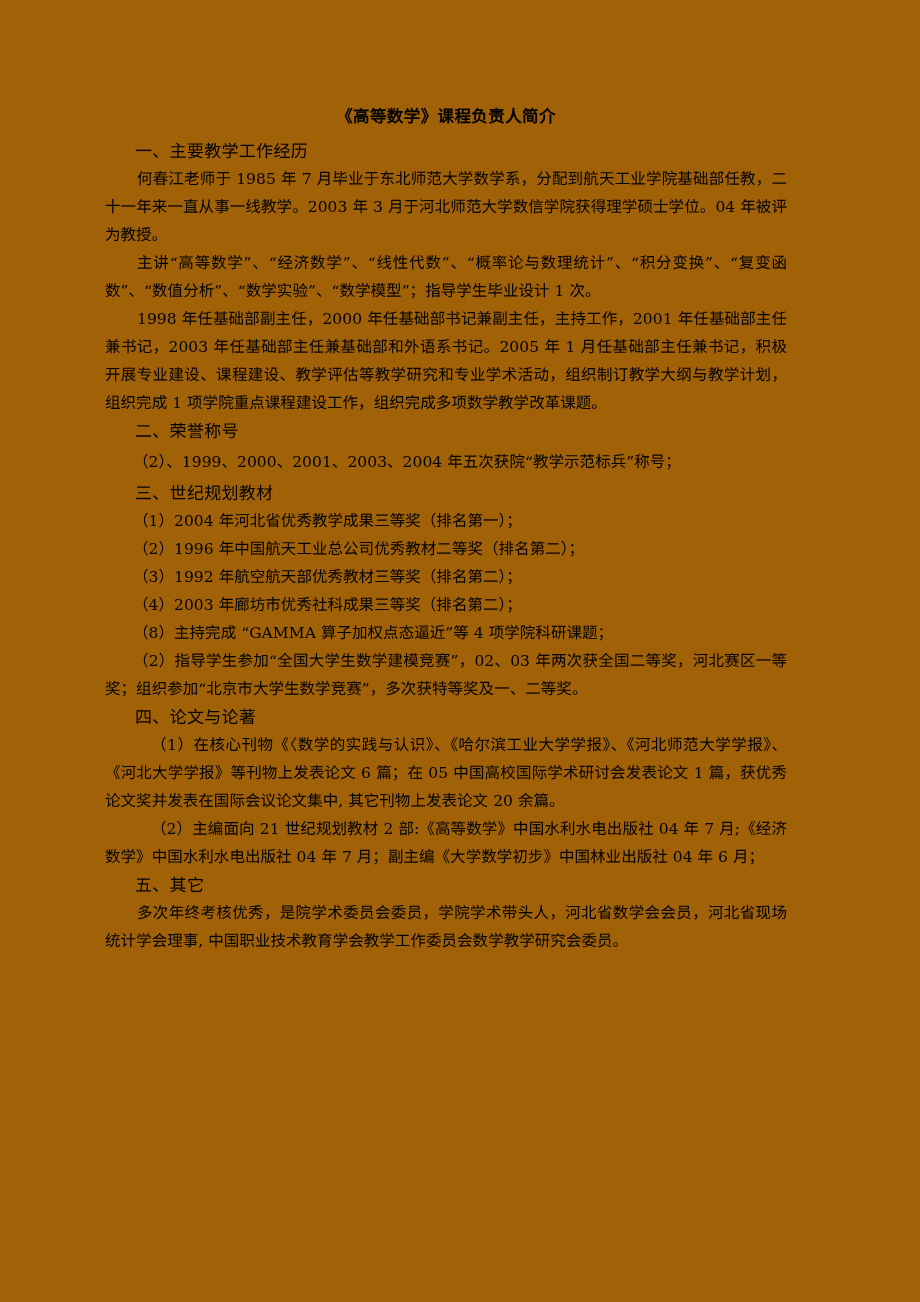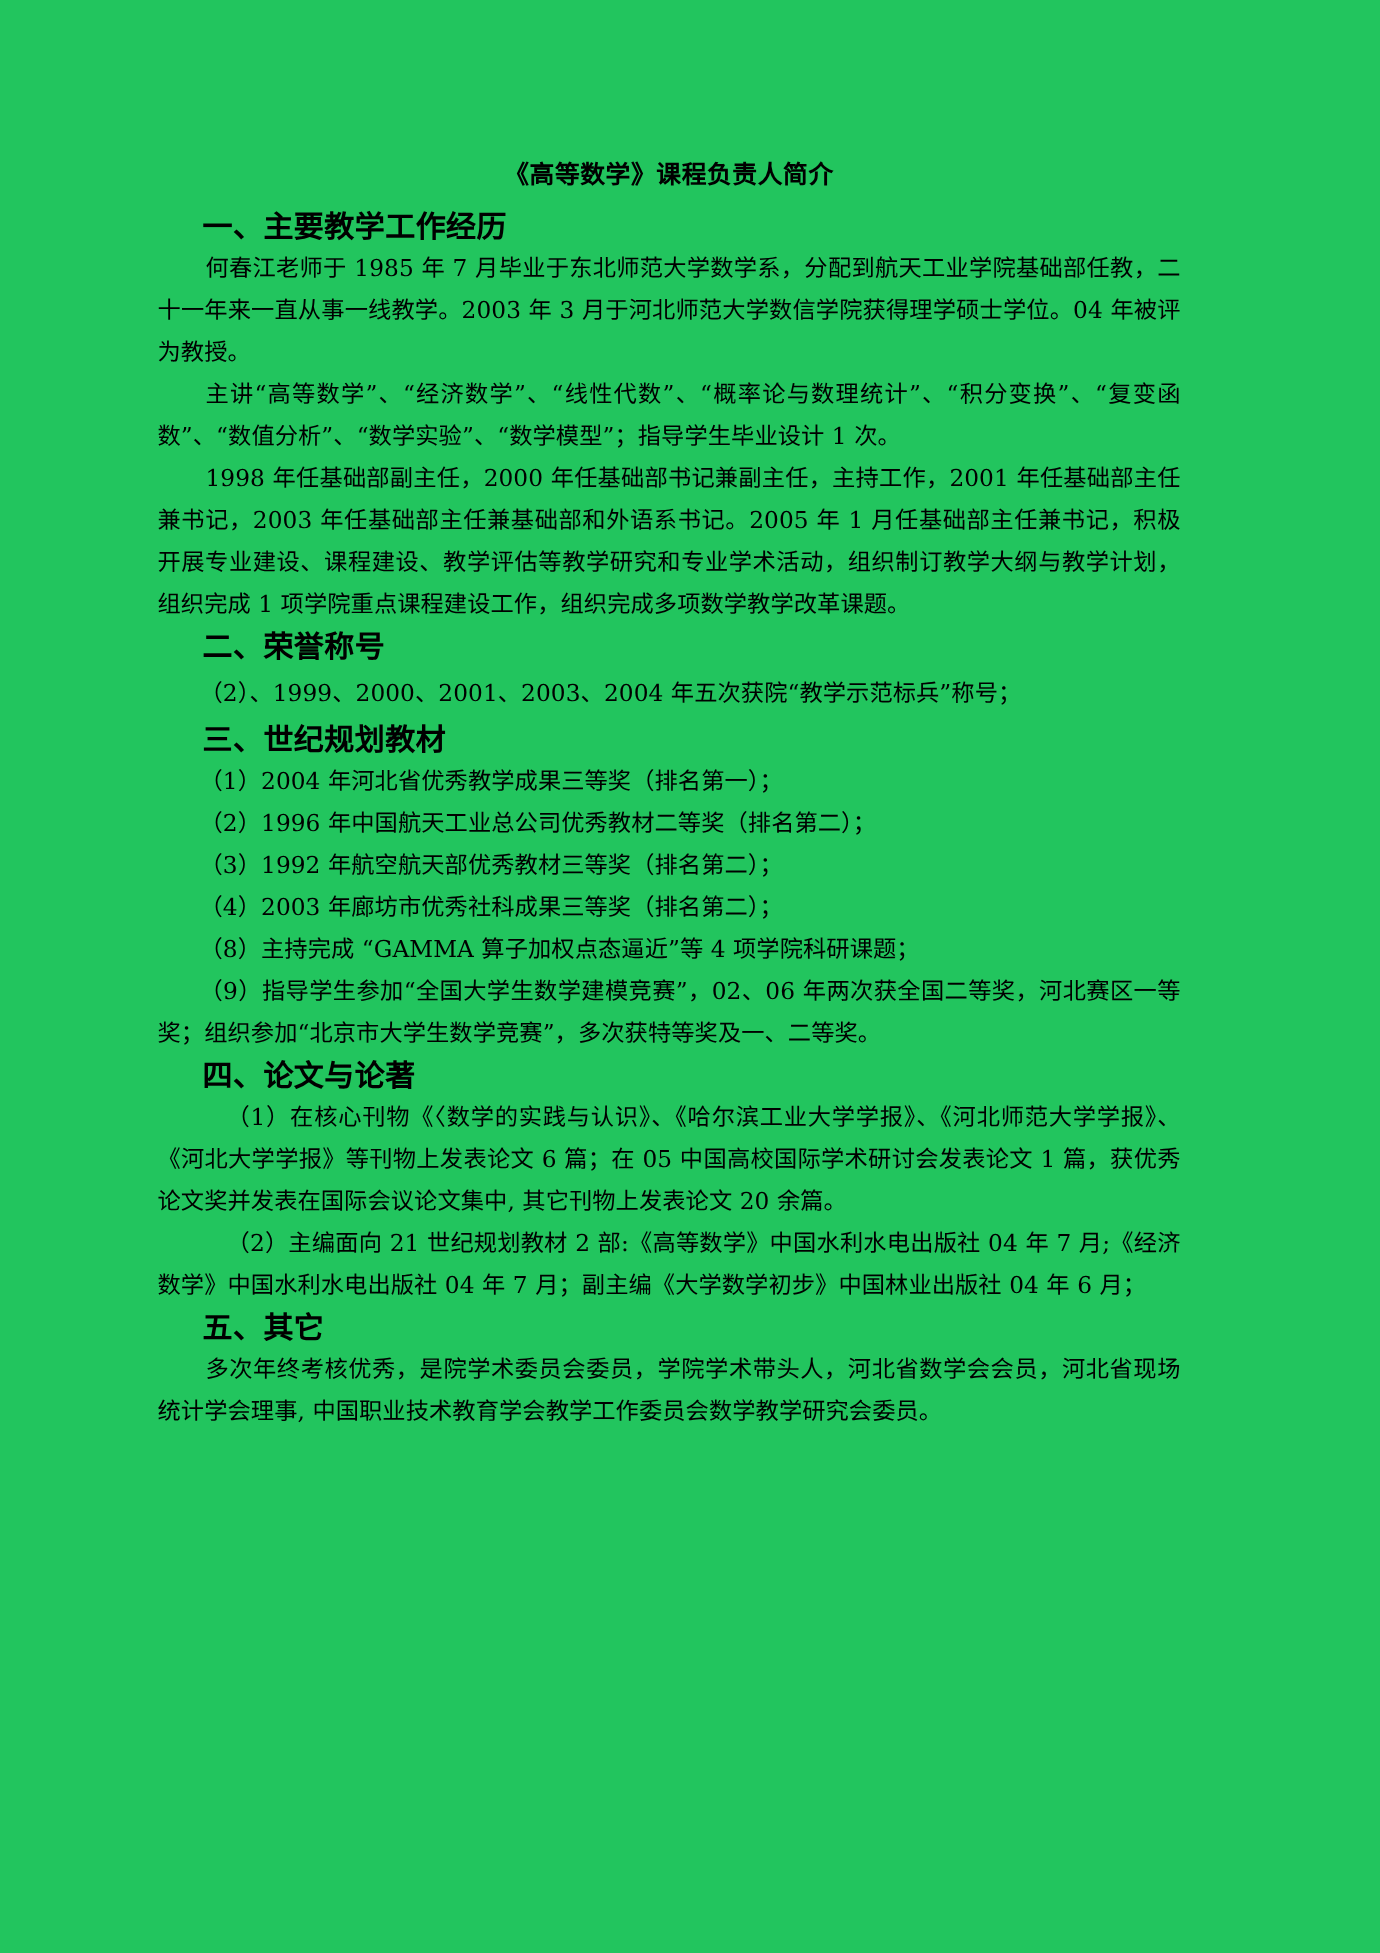--- a/index.html
+++ b/index.html
@@ -9,41 +9,41 @@
     background: #ffffff;
   }
   body {
     font-family: "DejaVu Serif", "Liberation Serif", serif;
     color: #000000;
   }
   .page {
     position: relative;
     width: 920px;
     height: 1302px;
-    background: #22c55e;
+    background: #a16207;
     box-sizing: border-box;
     overflow: hidden;
   }
   .content {
     position: absolute;
     left: 105px;
     top: 103px;
     width: 682px;
   }
   .doc-title {
     text-align: center;
     font-weight: bold;
     font-size: 16.5px;
     line-height: 28px;
     letter-spacing: 0.4px;
     margin: 0 0 6px 0;
   }
   .section-heading {
-    font-weight: bold;
-    font-size: 20px;
+    font-weight: normal;
+    font-size: 17px;
     line-height: 28px;
     margin: 0;
     text-indent: 30px;
     letter-spacing: 0.3px;
   }
   .para {
     font-size: 15.5px;
     line-height: 28px;
     margin: 0;
     text-align: justify;
@@ -76,21 +76,21 @@
 
     <h2 class="section-heading">二、荣誉称号</h2>
     <p class="para list-item spaced">（2）、1999、2000、2001、2003、2004 年五次获院“教学示范标兵”称号；</p>
 
     <h2 class="section-heading">三、世纪规划教材</h2>
     <p class="para list-item">（1）2004 年河北省优秀教学成果三等奖（排名第一）；</p>
     <p class="para list-item">（2）1996 年中国航天工业总公司优秀教材二等奖（排名第二）；</p>
     <p class="para list-item">（3）1992 年航空航天部优秀教材三等奖（排名第二）；</p>
     <p class="para list-item">（4）2003 年廊坊市优秀社科成果三等奖（排名第二）；</p>
     <p class="para list-item">（8）主持完成 “GAMMA 算子加权点态逼近”等 4 项学院科研课题；</p>
-    <p class="para list-item">（9）指导学生参加“全国大学生数学建模竞赛”，02、06 年两次获全国二等奖，河北赛区一等奖；组织参加“北京市大学生数学竞赛”，多次获特等奖及一、二等奖。</p>
+    <p class="para list-item">（2）指导学生参加“全国大学生数学建模竞赛”，02、03 年两次获全国二等奖，河北赛区一等奖；组织参加“北京市大学生数学竞赛”，多次获特等奖及一、二等奖。</p>
 
     <h2 class="section-heading">四、论文与论著</h2>
     <p class="para list-item-deep">（1）在核心刊物《〈数学的实践与认识》、《哈尔滨工业大学学报》、《河北师范大学学报》、《河北大学学报》等刊物上发表论文 6 篇；在 05 中国高校国际学术研讨会发表论文 1 篇，获优秀论文奖并发表在国际会议论文集中, 其它刊物上发表论文 20 余篇。</p>
     <p class="para list-item-deep">（2）主编面向 21 世纪规划教材 2 部:《高等数学》中国水利水电出版社 04 年 7 月;《经济数学》中国水利水电出版社 04 年 7 月；副主编《大学数学初步》中国林业出版社 04 年 6 月；</p>
 
     <h2 class="section-heading">五、其它</h2>
     <p class="para">多次年终考核优秀，是院学术委员会委员，学院学术带头人，河北省数学会会员，河北省现场统计学会理事, 中国职业技术教育学会教学工作委员会数学教学研究会委员。</p>
 
   </div>
 </div>

